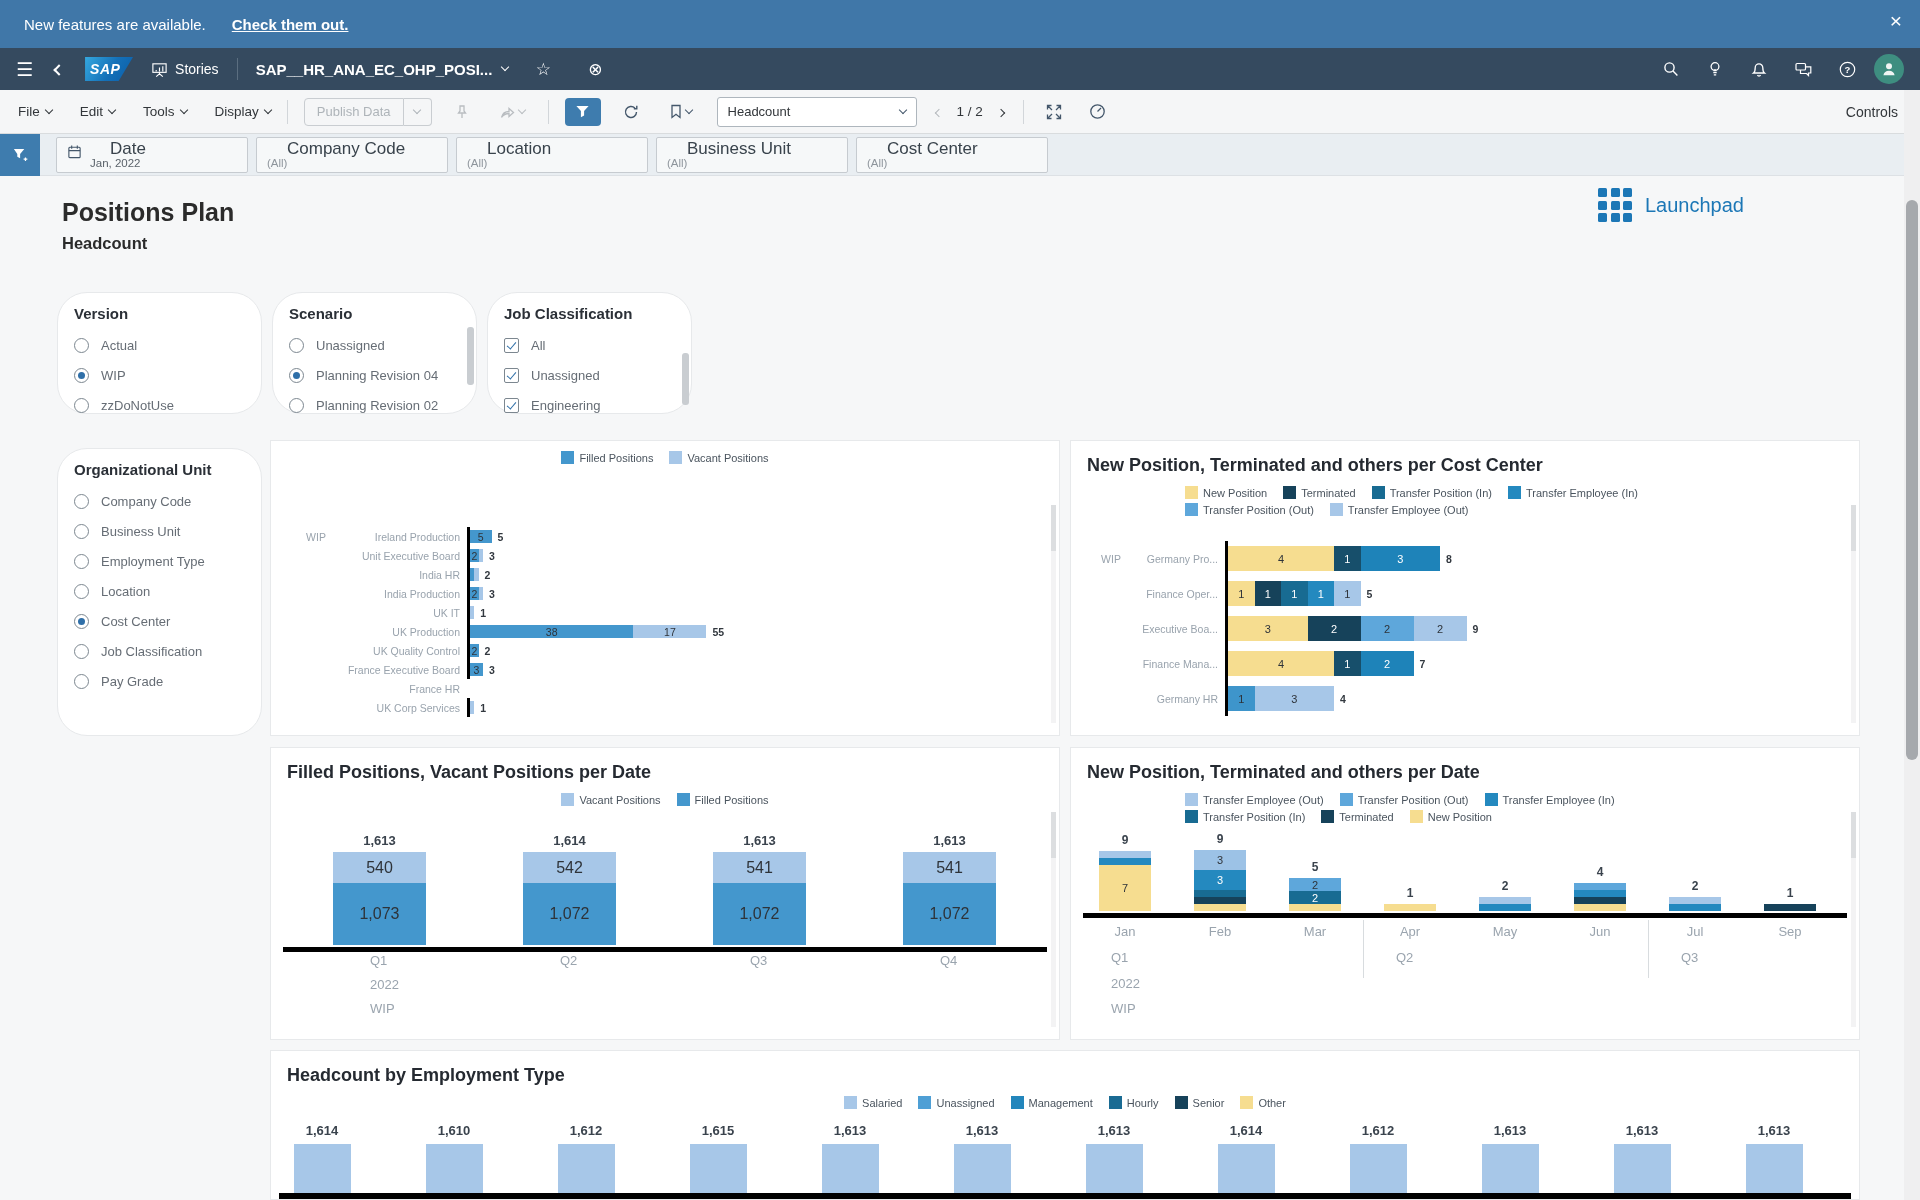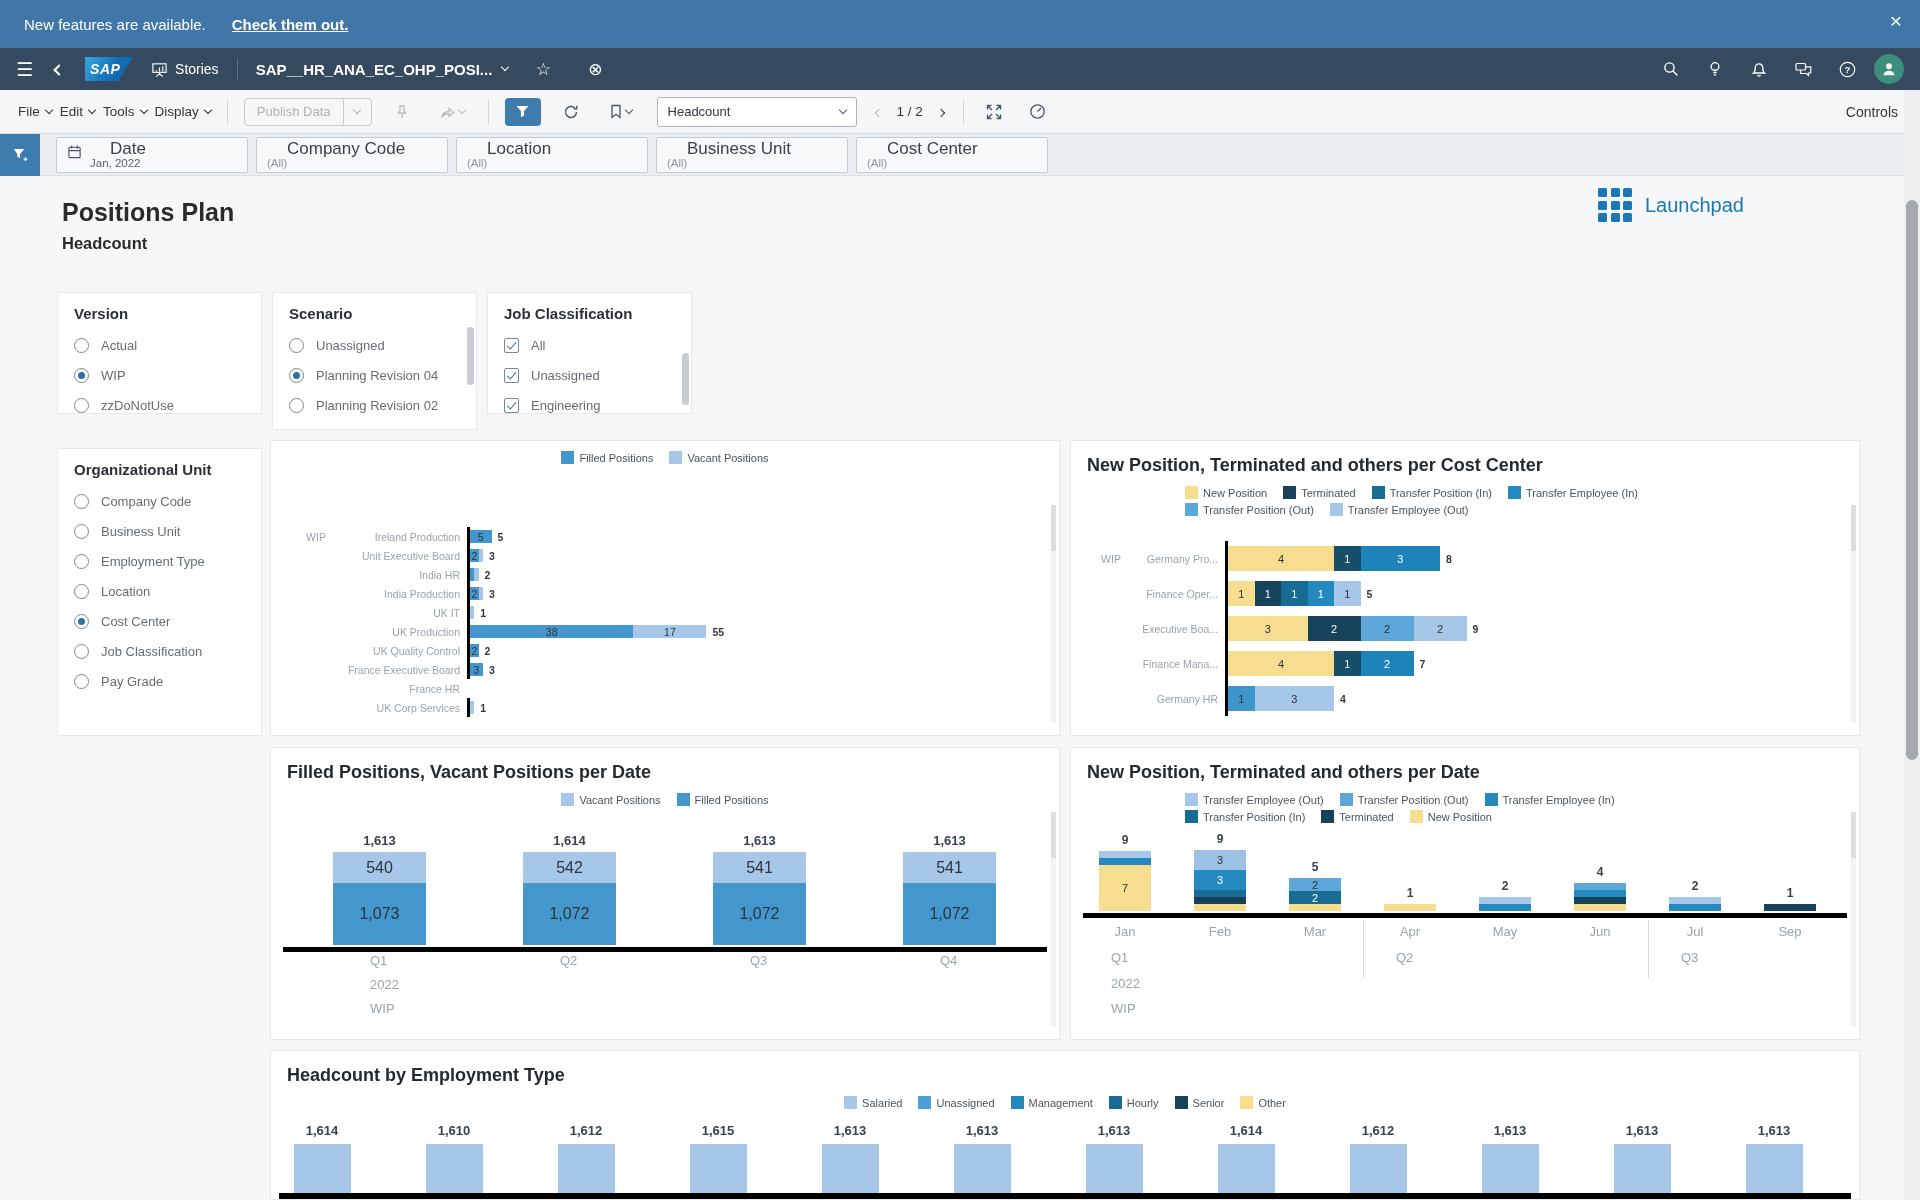--- a/index.html
+++ b/index.html
@@ -69,21 +69,21 @@
   #canvas{position:absolute;left:0;top:176px;width:1920px;height:1024px;background:#F6F7F8;overflow:hidden;}
   .card{position:absolute;background:#fff;border:1px solid #E7E9EB;}
   .ptitle{font-size:25px;font-weight:bold;color:#2B2B2B;line-height:1.15;}
   .psub{font-size:16.5px;font-weight:bold;color:#2B2B2B;margin-top:7px;}
   #launchpad{display:flex;align-items:center;gap:13px;cursor:pointer;}
   .lpgrid{display:grid;grid-template-columns:repeat(3,9px);grid-template-rows:repeat(3,9px);gap:3.5px;}
   .lpgrid span{background:#1C77B6;border-radius:1.5px;}
   #launchpad .lptxt{font-size:20px;color:#1C77B6;}
 
   
-  .panel{padding:12px 16px;}
+  .panel{padding:12px 16px;border-radius:30px;}
   .panel h3{margin:0 0 8px 0;font-size:15px;color:#2B3037;}
   .opt{display:flex;align-items:center;gap:12px;height:30px;cursor:pointer;}
   .opt .olabel{font-size:13px;color:#666D75;}
   .radio{width:15px;height:15px;border:1px solid #7C8790;border-radius:50%;position:relative;background:#fff;flex:none;}
   .radio.sel::after{content:"";position:absolute;left:3px;top:3px;width:7px;height:7px;border-radius:50%;background:#2F6FA8;}
   .cbox{width:15px;height:15px;border:1px solid #7C8790;border-radius:2px;position:relative;background:#fff;flex:none;}
   .cbox.chk::after{content:"";position:absolute;left:4px;top:1px;width:4px;height:8px;border-right:1.8px solid #2F6FA8;
     border-bottom:1.8px solid #2F6FA8;transform:rotate(40deg);}
   .pscroll{position:absolute;right:2px;width:7px;background:#C9CDD1;border-radius:3px;}
 
@@ -185,21 +185,21 @@
       <span class="avatar">
         <svg width="18" height="18" viewBox="0 0 18 18" fill="#EFF5F3">
           <circle cx="9" cy="6.3" r="3"></circle>
             <path d="M3.4 15.3a5.7 5.7 0 0111.2 0z"></path>
           </svg>
       </span>
     </div>
   </div>
 
   <div id="tbar">
-    <span id="toolbar-menus" style="display:flex;gap:8px;">
+    <span id="toolbar-menus" style="display:flex;gap:28px;">
         <div class="menu">
           <span>File</span>
           <span class="chev down sm"></span>
         </div>
         <div class="menu">
           <span>Edit</span>
           <span class="chev down sm"></span>
         </div>
         <div class="menu">
           <span>Tools</span>
@@ -345,21 +345,21 @@
         </div>
         <div class="opt">
           <span class="radio sel"></span>
           <span class="olabel">WIP</span>
         </div>
         <div class="opt">
           <span class="radio"></span>
           <span class="olabel">zzDoNotUse</span>
         </div>
       </div>
-    <div id="panel-scenario" class="card panel" style="left:272px;top:116px;width:205px;height:138px;">
+    <div id="panel-scenario" class="card panel" style="left:272px;top:116px;width:205px;height:122px;">
         <h3>Scenario</h3>
         <div class="opt">
           <span class="radio"></span>
           <span class="olabel">Unassigned</span>
         </div>
         <div class="opt">
           <span class="radio sel"></span>
           <span class="olabel">Planning Revision 04</span>
         </div>
         <div class="opt">

